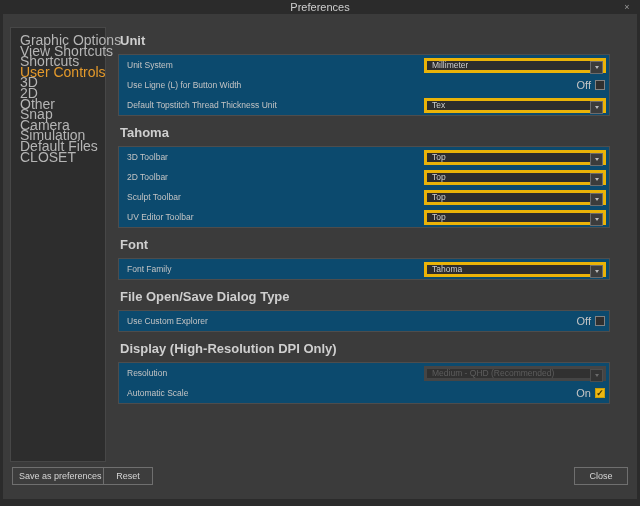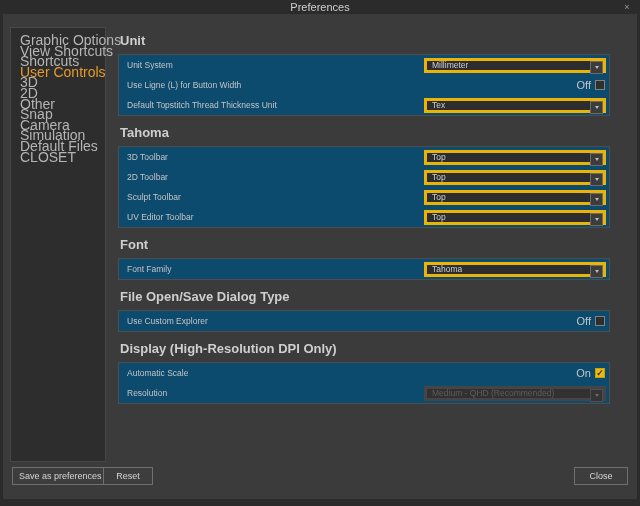--- a/index.html
+++ b/index.html
@@ -201,32 +201,32 @@
               <span class="row-label">Use Custom Explorer</span>
               <span class="state-label">Off</span>
               <span class="checkbox"></span>
             </div>
           </div>
         </div>
         <div class="section">
           <div class="section-title">Display (High-Resolution DPI Only)</div>
           <div class="group">
             <div class="row">
+              <span class="row-label">Resolution</span>
+              <div class="dropdown disabled">
+                <span class="dd-value">Medium - QHD (Recommended)</span>
+                <span class="dd-btn">
+                  <span class="dd-arrow"></span>
+                </span>
+              </div>
+            </div>
+            <div class="row">
               <span class="row-label">Automatic Scale</span>
               <span class="state-label">On</span>
               <span class="checkbox checked">✓</span>
-            </div>
-            <div class="row">
-              <span class="row-label">Resolution</span>
-              <div class="dropdown disabled">
-                <span class="dd-value">Medium - QHD (Recommended)</span>
-                <span class="dd-btn">
-                  <span class="dd-arrow"></span>
-                </span>
-              </div>
             </div>
           </div>
         </div>
       </div>
     <div class="btn btn-save">Save as preferences</div>
     <div class="btn btn-reset">Reset</div>
     <div class="btn btn-close">Close</div>
   </div>
 </div>
 

